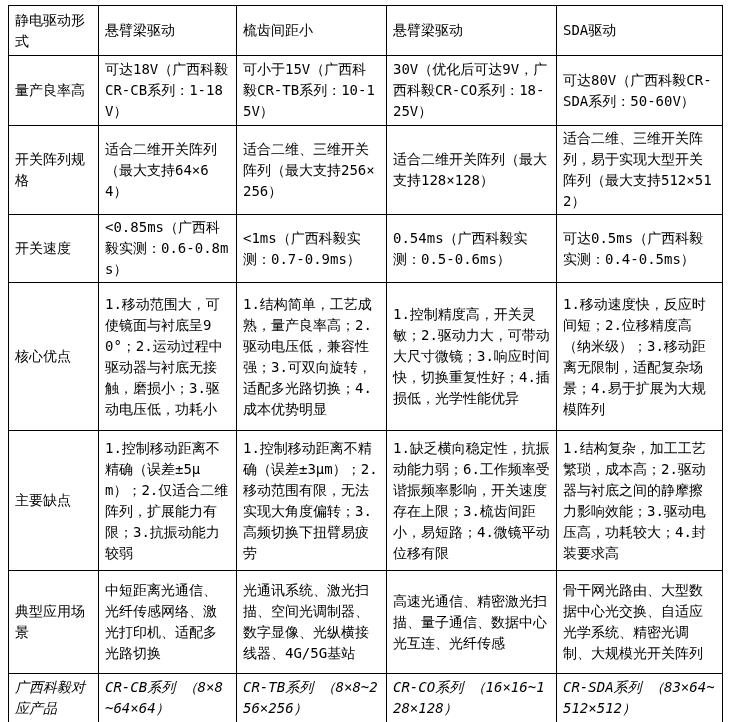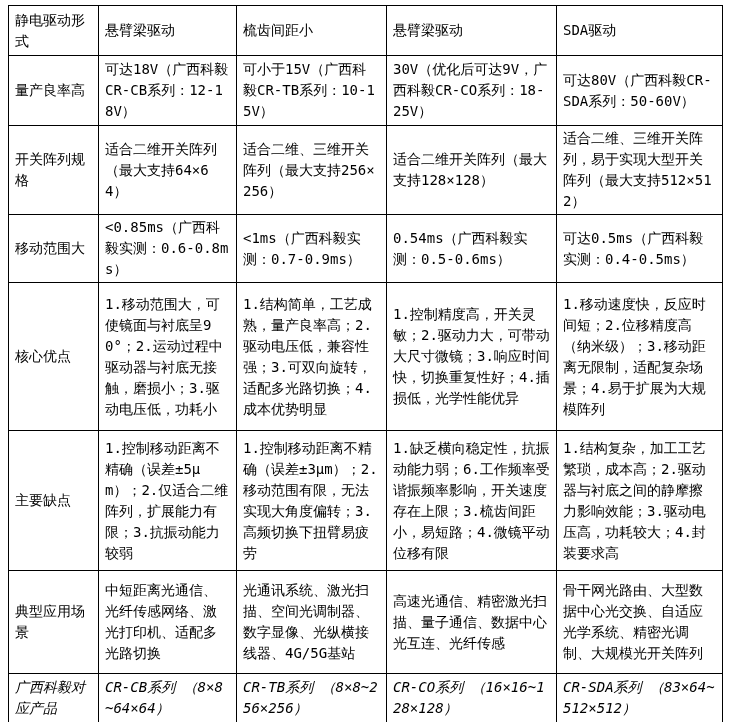--- a/index.html
+++ b/index.html
@@ -63,34 +63,34 @@
     <tbody>
       <tr class="h0">
         <td>静电驱动形式</td>
         <td>悬臂梁驱动</td>
         <td>梳齿间距小</td>
         <td>悬臂梁驱动</td>
         <td>SDA驱动</td>
       </tr>
       <tr class="h1">
         <td>量产良率高</td>
-        <td>可达18V（广西科毅CR-CB系列：12-18V）</td>
+        <td>可达18V（广西科毅CR-CB系列：1-18V）</td>
         <td>可小于15V（广西科毅CR-TB系列：10-15V）</td>
         <td>30V（优化后可达9V，广西科毅CR-CO系列：18-25V）</td>
         <td>可达80V（广西科毅CR-SDA系列：50-60V）</td>
       </tr>
       <tr class="h2">
         <td>开关阵列规格</td>
         <td>适合二维开关阵列（最大支持64×64）</td>
         <td>适合二维、三维开关阵列（最大支持256×256）</td>
         <td>适合二维开关阵列（最大支持128×128）</td>
         <td>适合二维、三维开关阵列，易于实现大型开关阵列（最大支持512×512）</td>
       </tr>
       <tr class="h3">
-        <td>移动范围大</td>
+        <td>开关速度</td>
         <td>&lt;0.85ms（广西科毅实测：0.6-0.8ms）</td>
         <td>&lt;1ms（广西科毅实测：0.7-0.9ms）</td>
         <td>0.54ms（广西科毅实测：0.5-0.6ms）</td>
         <td>可达0.5ms（广西科毅实测：0.4-0.5ms）</td>
       </tr>
       <tr class="h4">
         <td>核心优点</td>
         <td>1.移动范围大，可使镜面与衬底呈90°；2.运动过程中驱动器与衬底无接触，磨损小；3.驱动电压低，功耗小</td>
         <td>1.结构简单，工艺成熟，量产良率高；2.驱动电压低，兼容性强；3.可双向旋转，适配多光路切换；4.成本优势明显</td>
         <td>1.控制精度高，开关灵敏；2.驱动力大，可带动大尺寸微镜；3.响应时间快，切换重复性好；4.插损低，光学性能优异</td>

